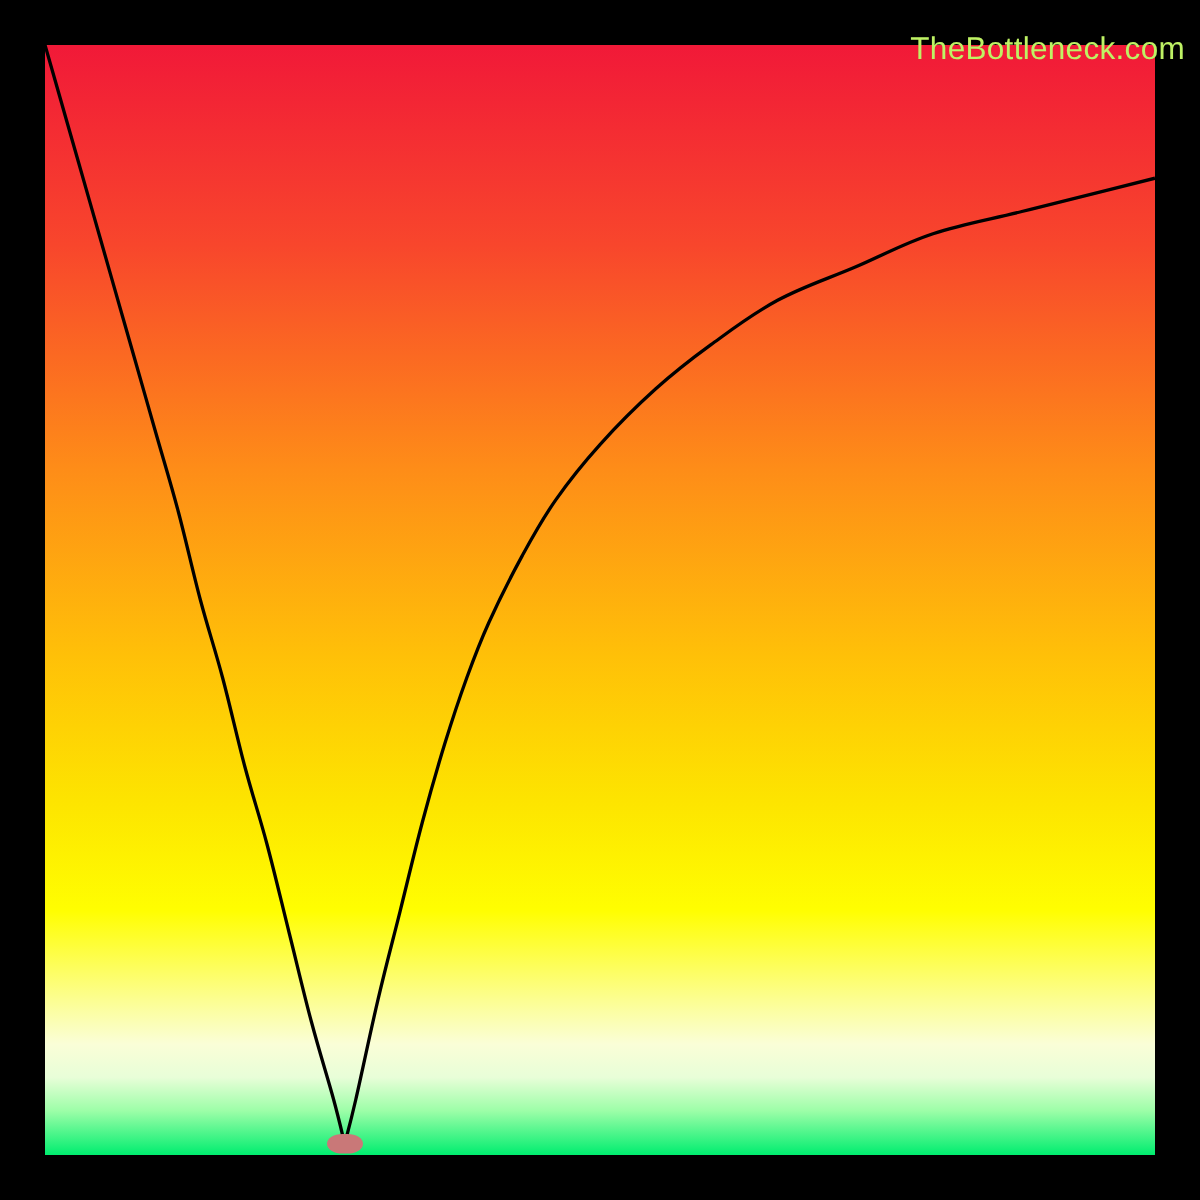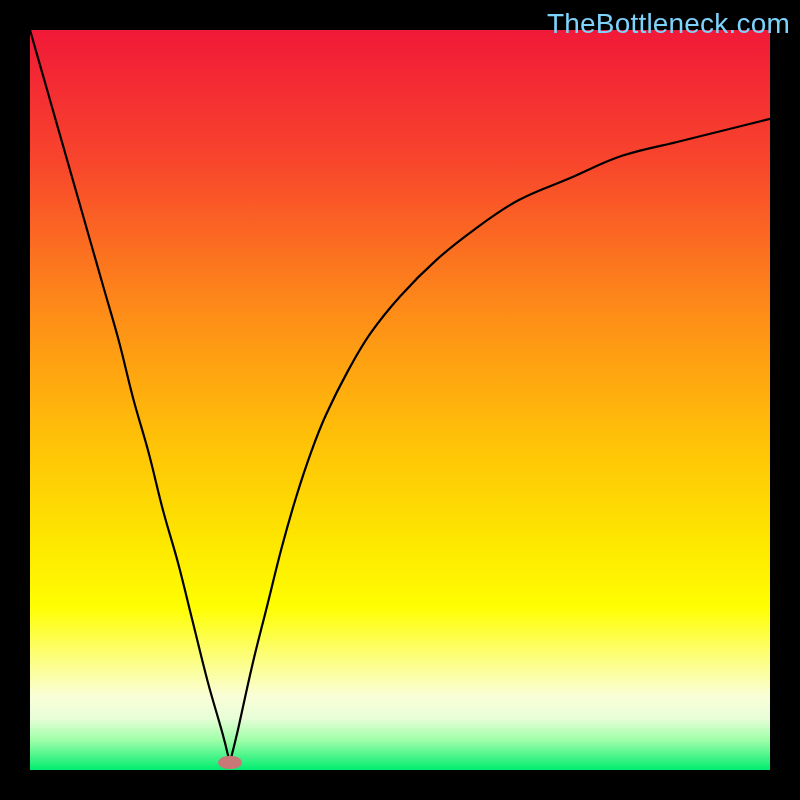--- a/index.html
+++ b/index.html
@@ -15,24 +15,24 @@
       font-family: Arial, sans-serif;
     }
     .container {
       width: 800px;
       height: 800px;
       background: #000;
       position: relative;
     }
     .watermark {
       position: absolute;
-      top: 8px;
+      top: 21px;
       right: 10px;
-      color: #7dd3fc;
-      font-size: 28px;
+      color: #bef264;
+      font-size: 21px;
       font-weight: 500;
       z-index: 10;
       letter-spacing: 0.2px;
     }
     .plot-area {
       position: absolute;
       left: 30px;
       top: 30px;
       width: 740px;
       height: 740px;

